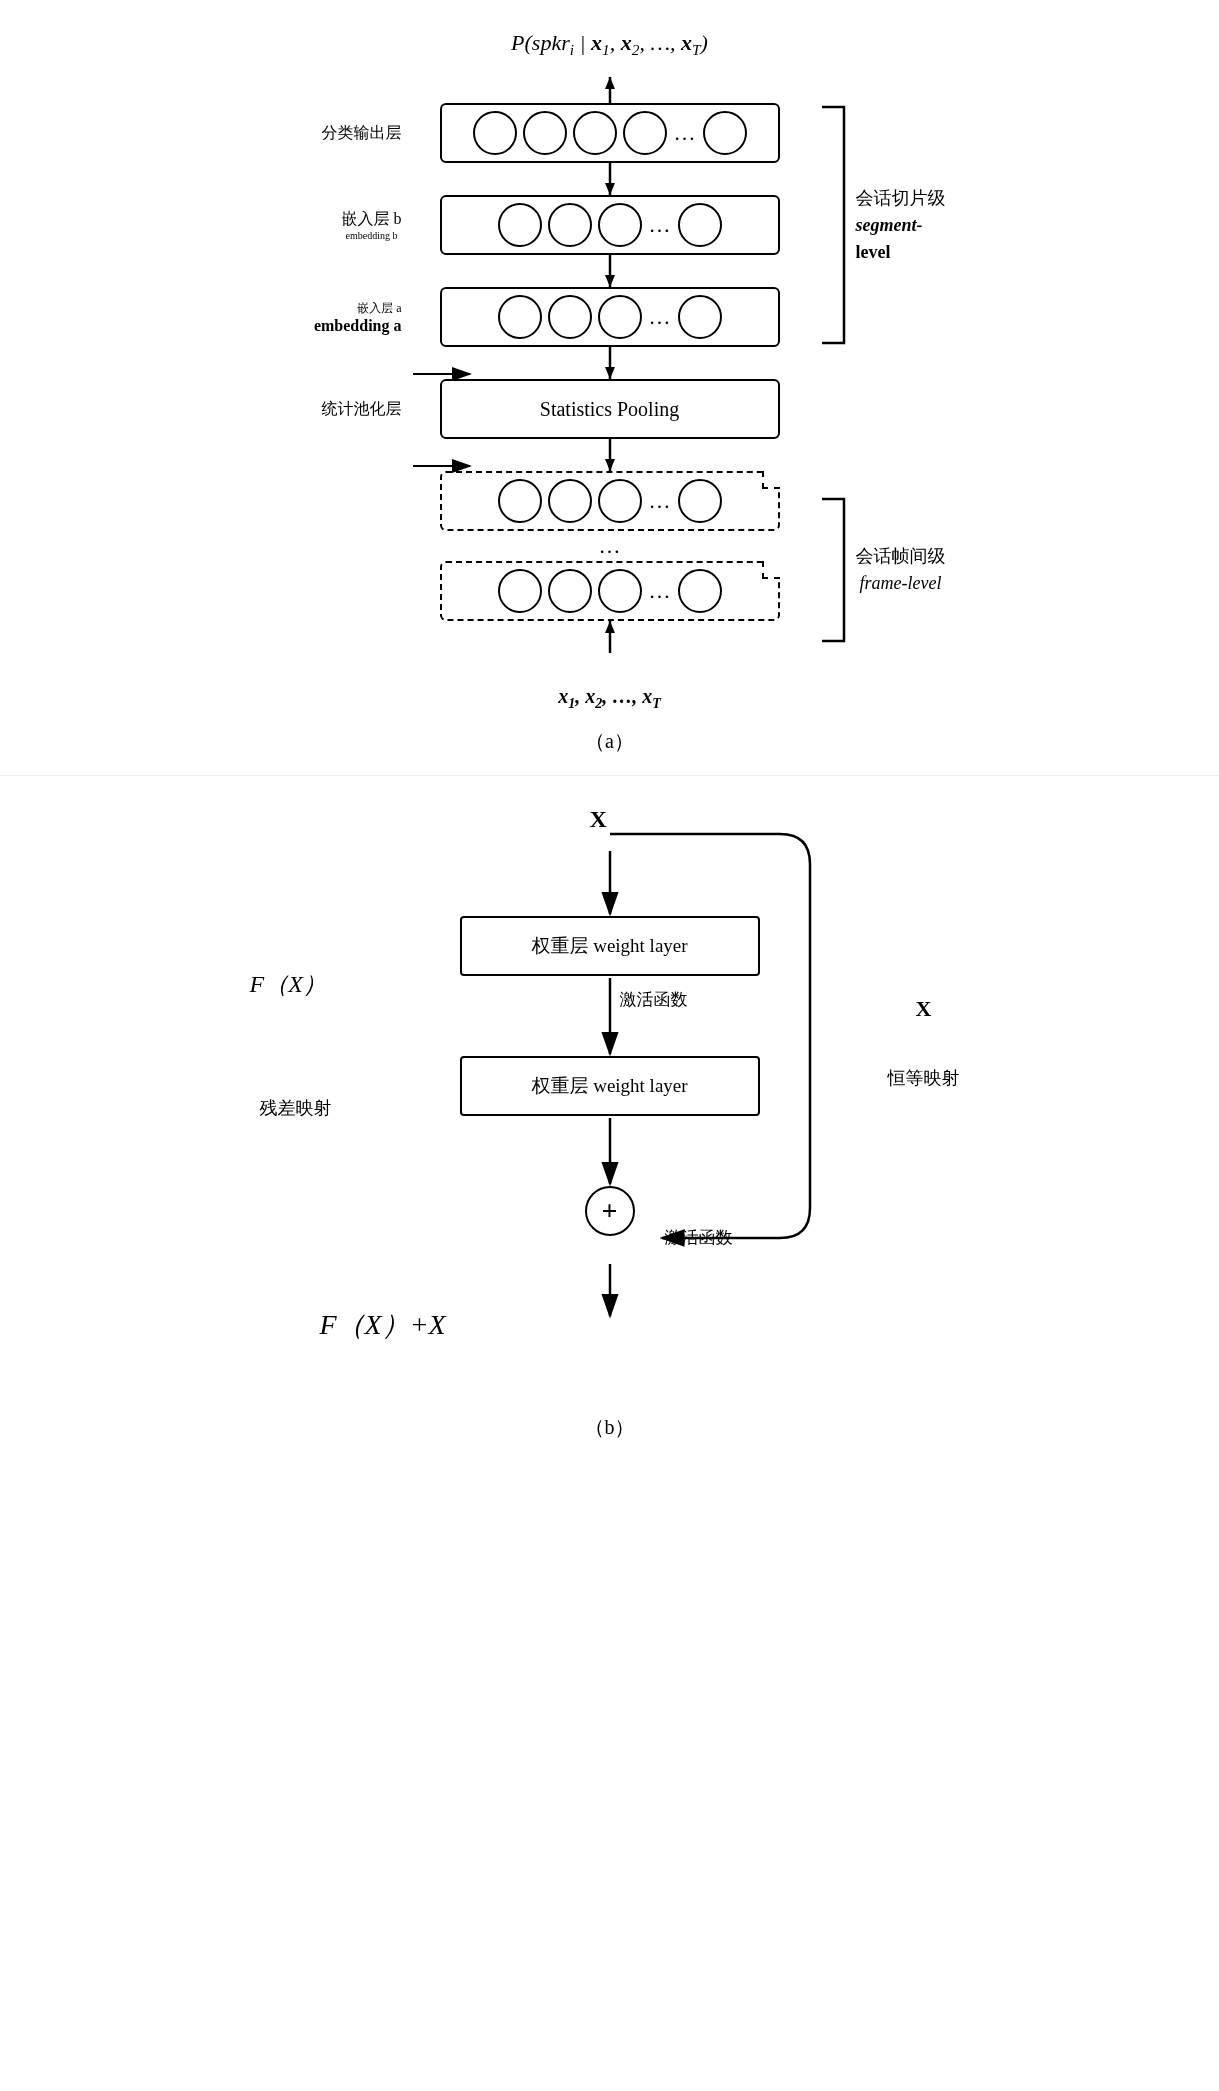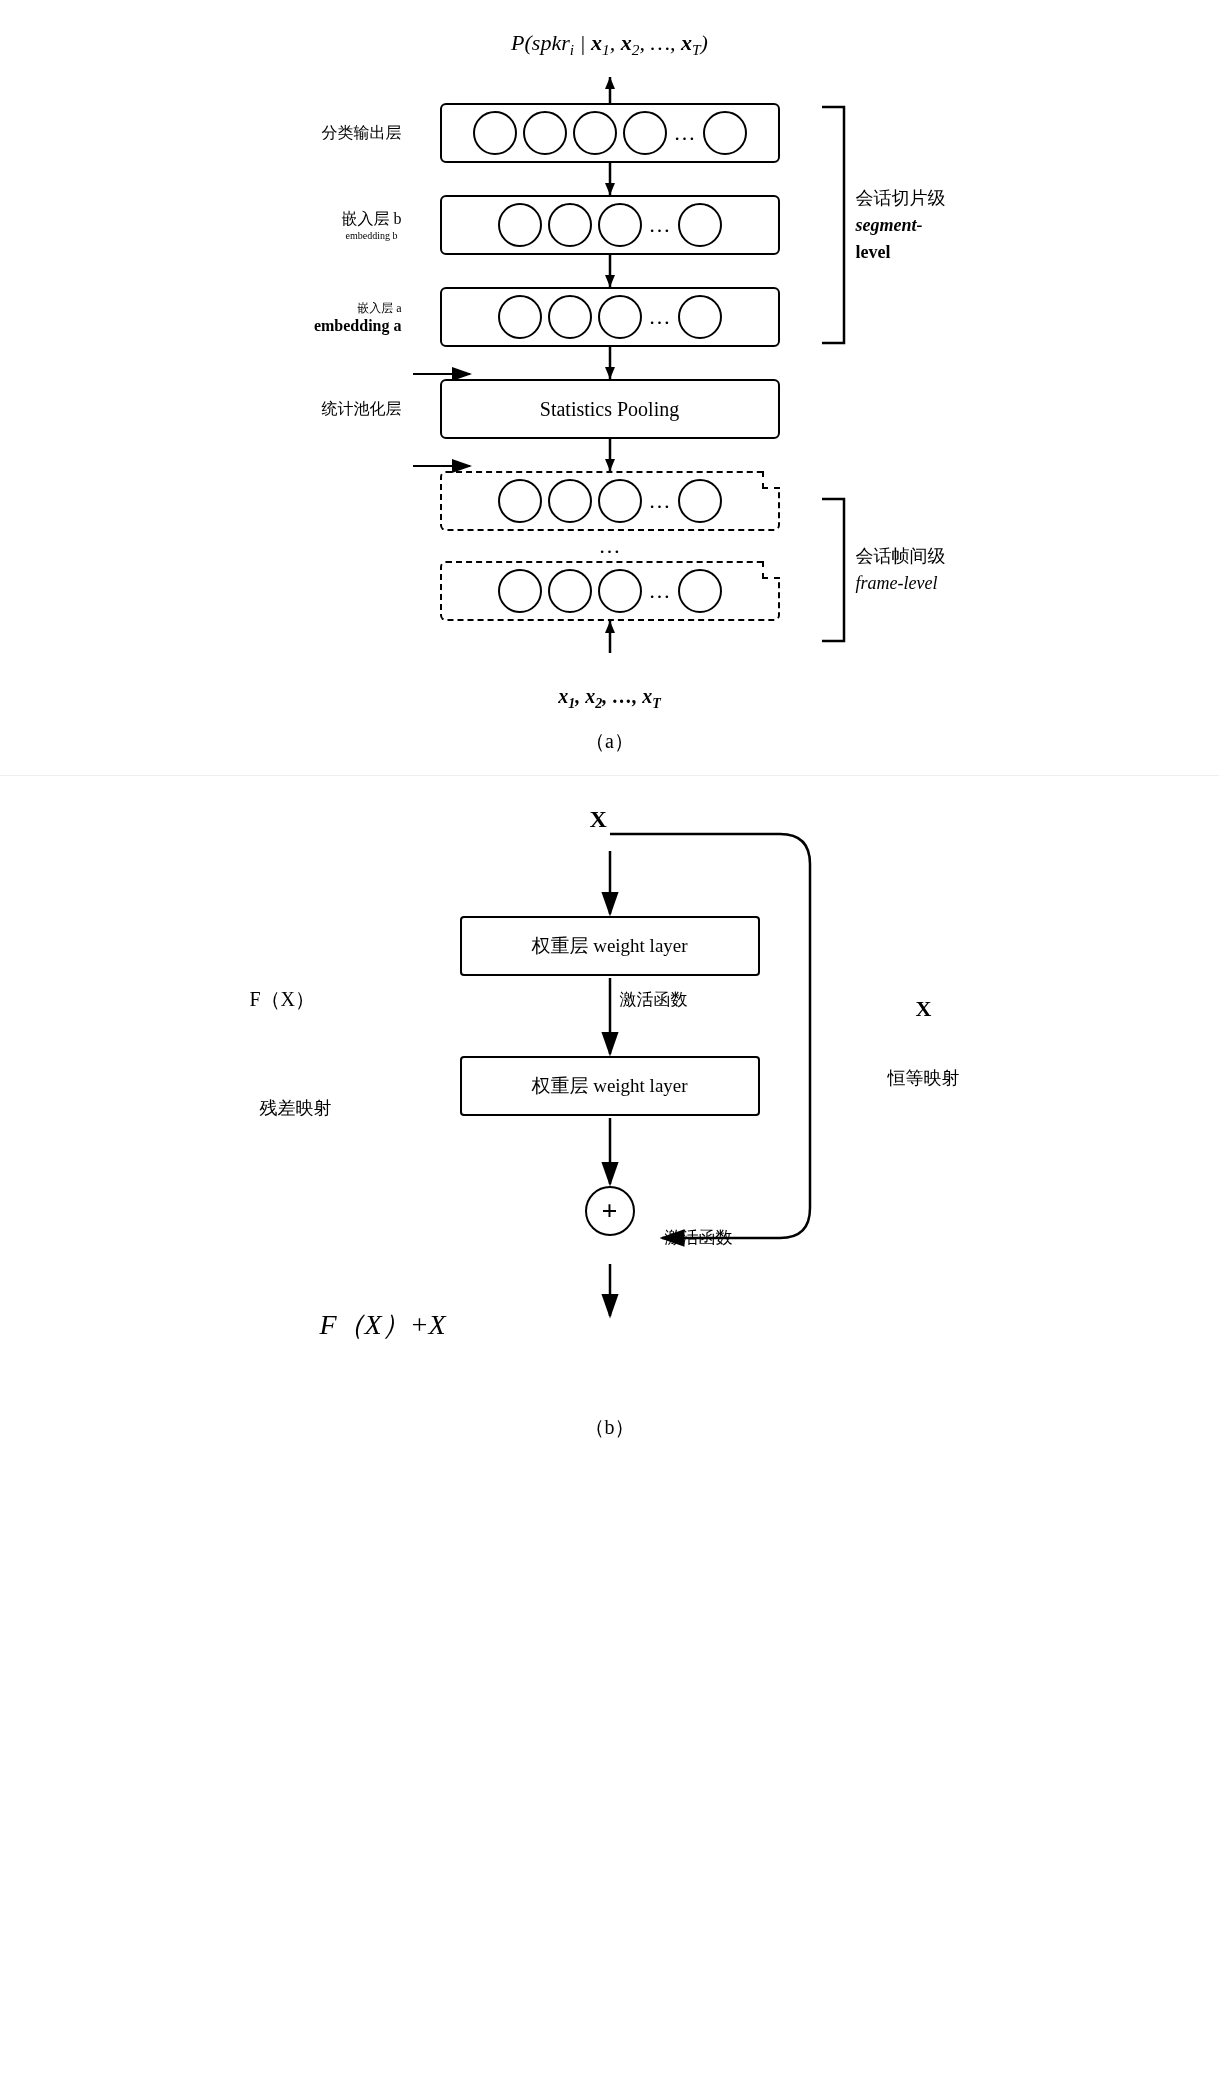--- a/index.html
+++ b/index.html
@@ -303,21 +303,21 @@
           </svg>
           <div style="font-size:18px;line-height:1.5;margin-left:8px;">
             <span>会话切片级</span><br>
             <span style="font-style:italic;font-weight:bold;">segment-</span><br>
             <span style="font-weight:bold;">level</span>
           </div>
         </div>
 
         <div style="height:124px;"></div>
 
-        <div style="display:flex;flex-direction:row;align-items:center;height:150px;">
+        <div style="display:flex;flex-direction:row;align-items:center;height:150px;text-align:center;">
           <svg width="30" height="150">
             <path d="M 4,4 L 26,4 L 26,146 L 4,146" fill="none" stroke="#000" stroke-width="2.5"></path>
           </svg>
           <div style="font-size:18px;line-height:1.5;margin-left:8px;">
             <span>会话帧间级</span><br>
             <span style="font-style:italic;font-weight:normal;">frame-level</span>
           </div>
         </div>
 
       </div>
@@ -381,21 +381,21 @@
           <span>权重层 weight layer</span>
         </div>
       </div>
 
       <div style="position:absolute;top:390px;left:385px;">
         <div class="plus-circle">+</div>
       </div>
 
       <div style="position:absolute;top:430px;left:465px;font-size:17px;">激活函数</div>
 
-      <div style="position:absolute;top:190px;left:50px;font-size:20px;">F（X）</div>
+      <div style="position:absolute;top:172px;left:50px;font-size:24px;font-style:italic;">F（X）</div>
 
       <div style="position:absolute;top:300px;left:60px;font-size:18px;">残差映射</div>
 
       <div style="position:absolute;top:200px;right:60px;font-size:20px;text-align:center;">
         <div style="font-weight:bold;font-size:22px;">X</div>
         <div style="font-size:18px;margin-top:44px;">恒等映射</div>
       </div>
 
       <div style="position:absolute;top:510px;left:120px;font-size:28px;font-style:italic;">F（X）+X</div>
 

